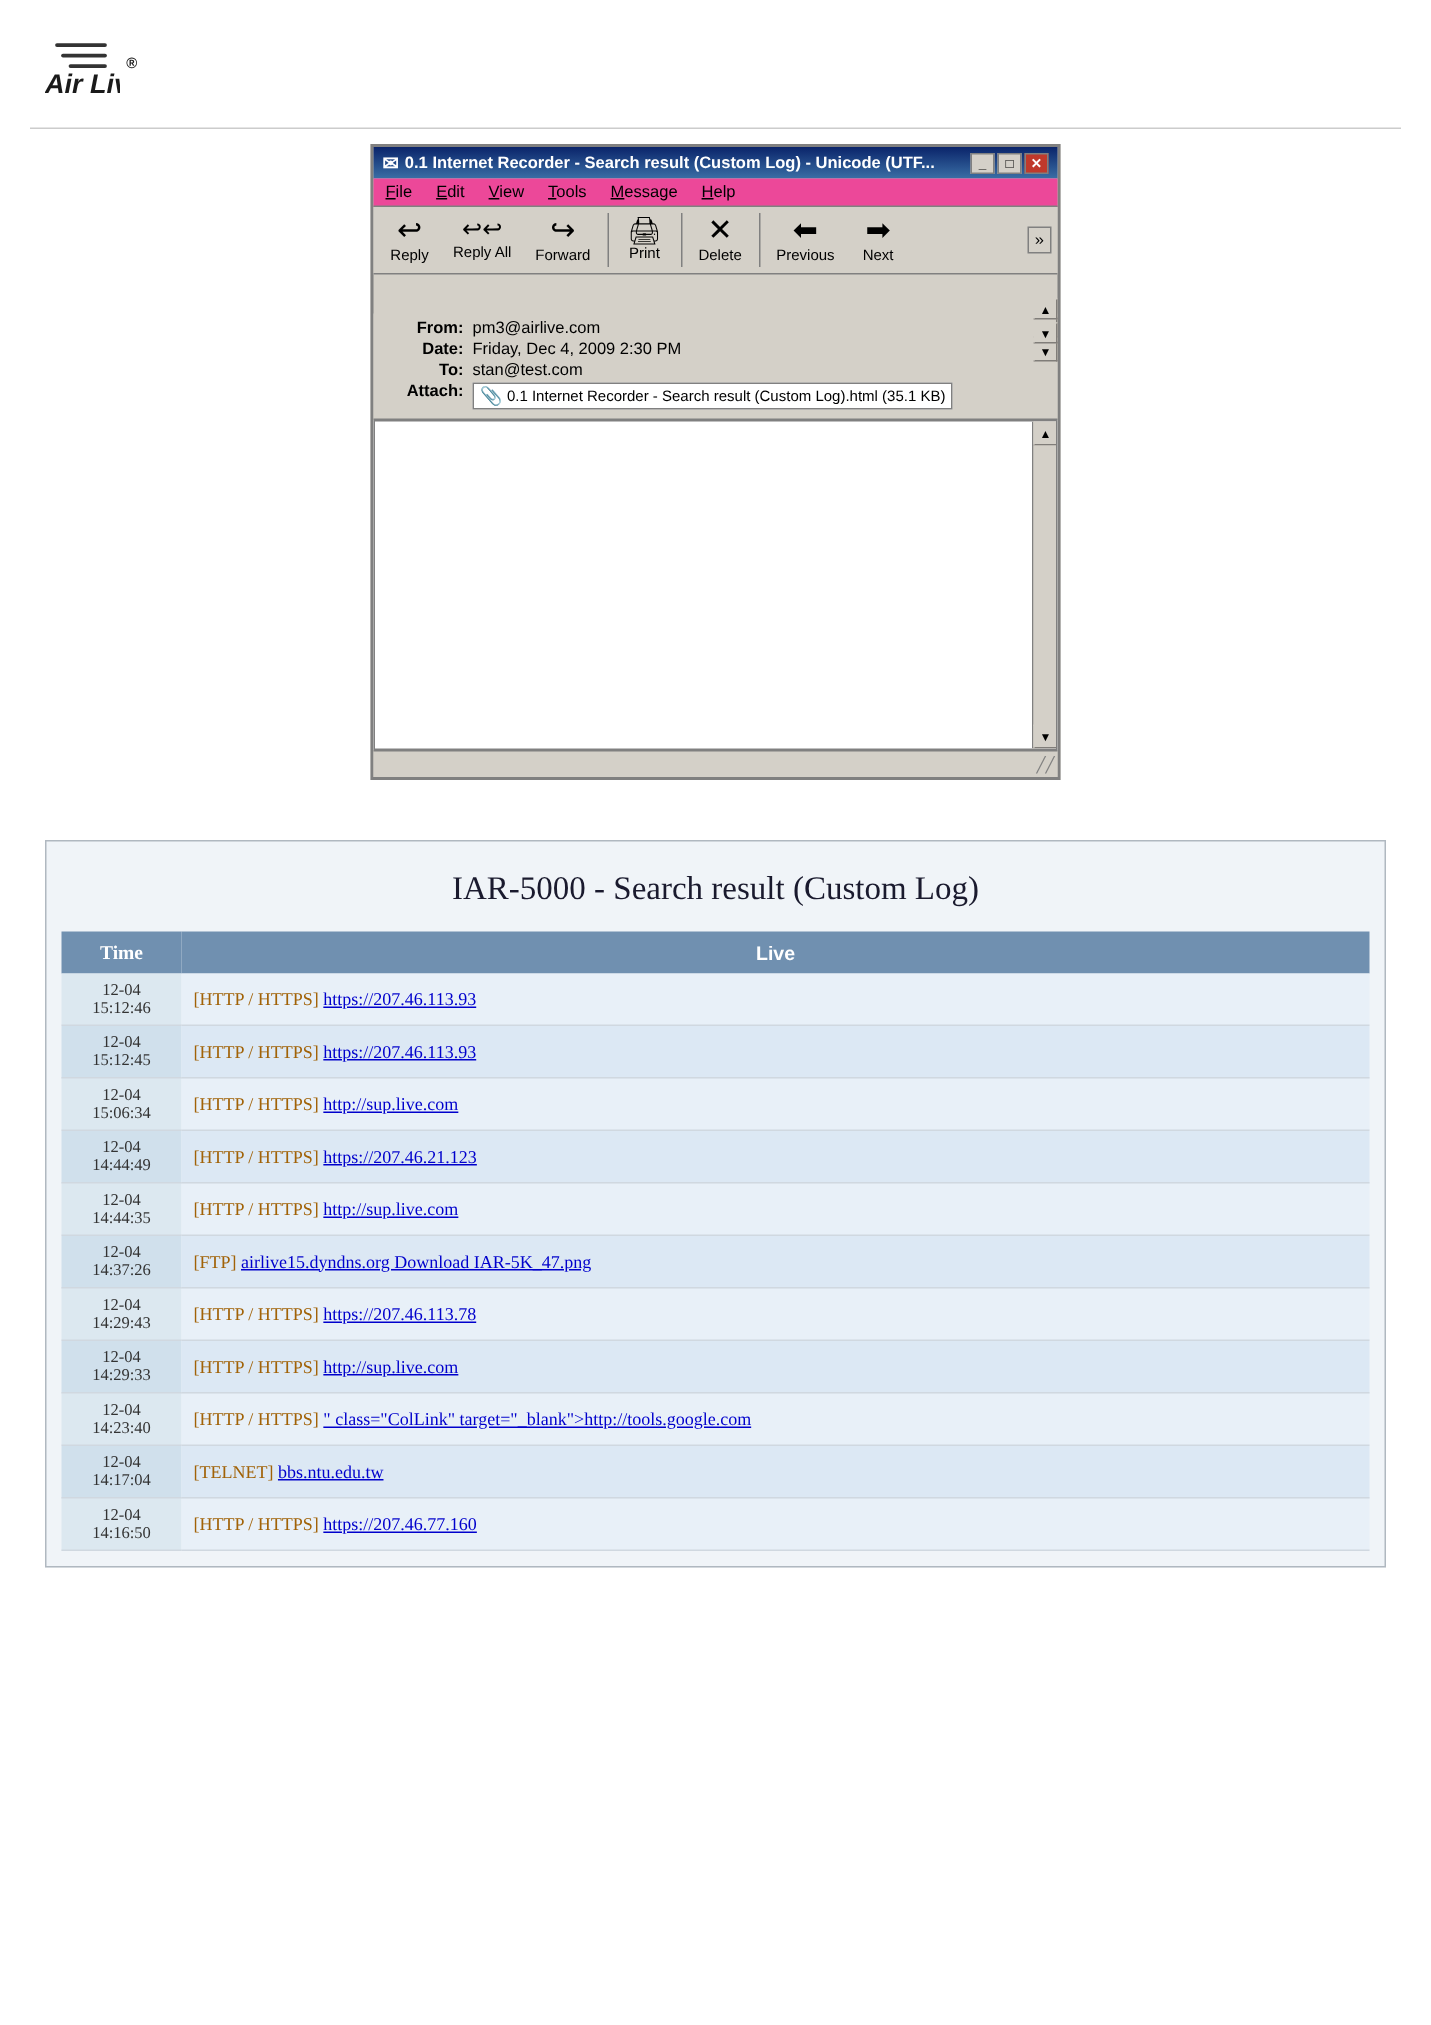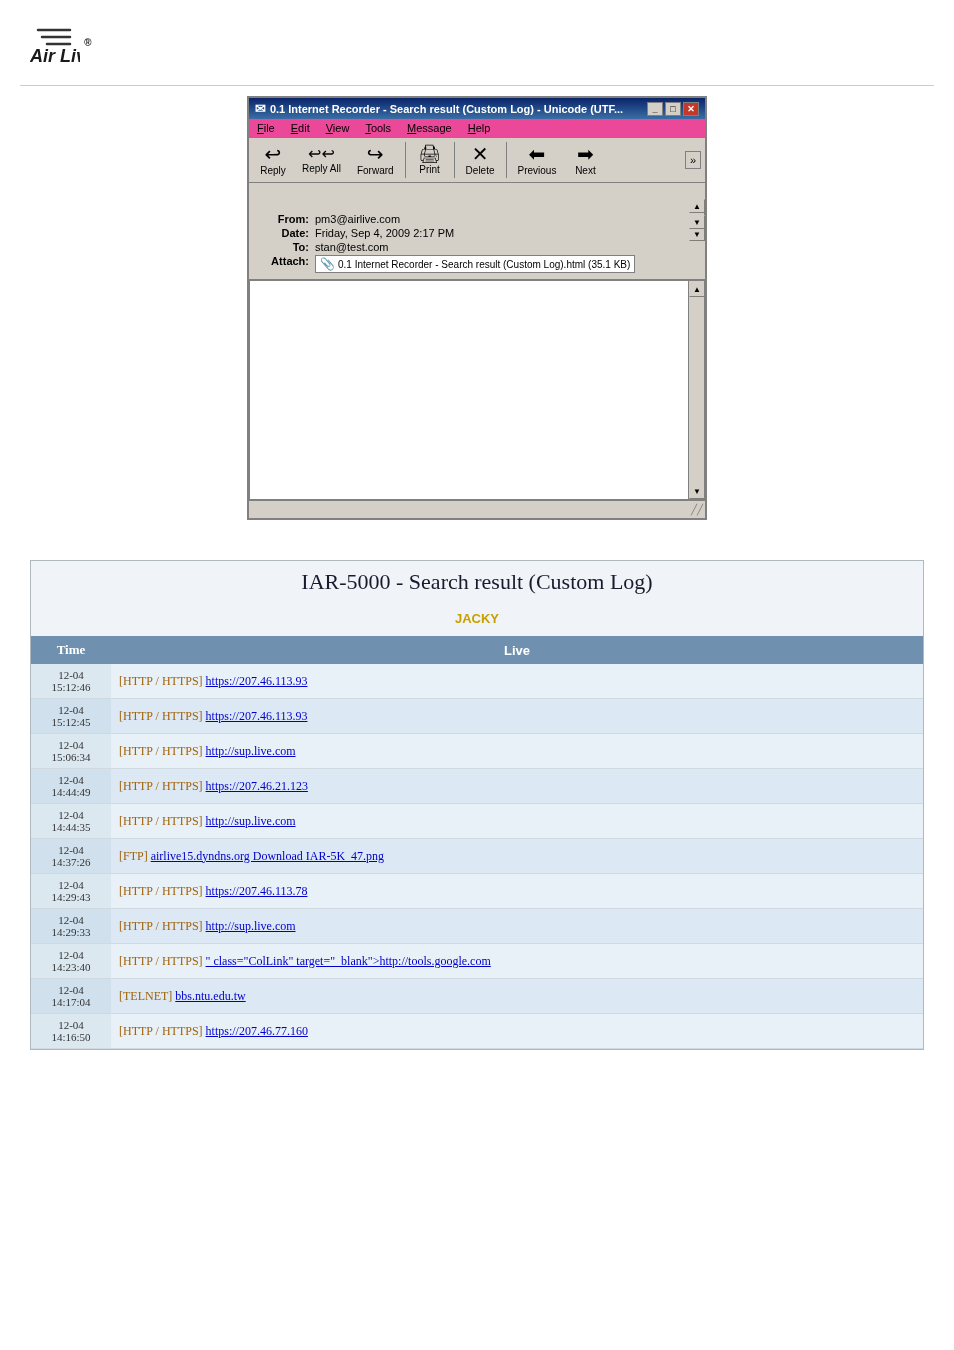--- a/index.html
+++ b/index.html
@@ -208,20 +208,21 @@
 
     
     .main-content {
       padding: 20px 30px;
     }
 
     
     .results-container {
       border: 1px solid #b0b8c0;
       background: #f0f4f8;
+      padding: 10px;
     }
     .results-title {
       text-align: center;
       font-size: 22px;
       font-family: Georgia, serif;
       color: #1a1a2e;
       margin-bottom: 8px;
       padding: 8px 0;
     }
     .results-username {
@@ -351,21 +352,21 @@
       <div class="email-header-row">
         <span class="email-header-label">From:</span>
         <span class="email-header-value">pm3@airlive.com</span>
         <div style="display:flex;flex-direction:column;gap:2px;position:absolute;right:0;top:2px;">
           <div style="width:16px;height:14px;background:#d4d0c8;border:1px outset #d4d0c8;display:flex;align-items:center;justify-content:center;font-size:8px;cursor:pointer;">▲</div>
           <div style="width:16px;height:14px;background:#d4d0c8;border:1px outset #d4d0c8;display:flex;align-items:center;justify-content:center;font-size:8px;cursor:pointer;">▼</div>
         </div>
       </div>
       <div class="email-header-row">
         <span class="email-header-label">Date:</span>
-        <span class="email-header-value">Friday, Sep 4, 2009  2:17 PM</span>
+        <span class="email-header-value">Friday, Dec 4, 2009  2:30 PM</span>
       </div>
       <div class="email-header-row">
         <span class="email-header-label">To:</span>
         <span class="email-header-value">stan@test.com</span>
         <div style="display:flex;flex-direction:column;gap:2px;position:absolute;right:0;bottom:50px;">
           <div style="width:16px;height:14px;background:#d4d0c8;border:1px outset #d4d0c8;display:flex;align-items:center;justify-content:center;font-size:8px;cursor:pointer;">▲</div>
           <div style="width:16px;height:14px;background:#d4d0c8;border:1px outset #d4d0c8;display:flex;align-items:center;justify-content:center;font-size:8px;cursor:pointer;">▼</div>
         </div>
       </div>
       <div class="email-header-row">
@@ -387,21 +388,20 @@
 
     <div class="email-statusbar">
       <span class="resize-grip">╱╱</span>
     </div>
   </div>
 </div>
 
 <div class="main-content">
   <div class="results-container">
     <div class="results-title">IAR-5000 - Search result (Custom Log)</div>
-    <div class="results-username">JACKY</div>
 
     <table class="results-table">
       <thead>
         <tr>
           <th class="time-col">Time</th>
           <th>Live</th>
         </tr>
       </thead>
       <tbody id="results-tbody">
       <tr>

